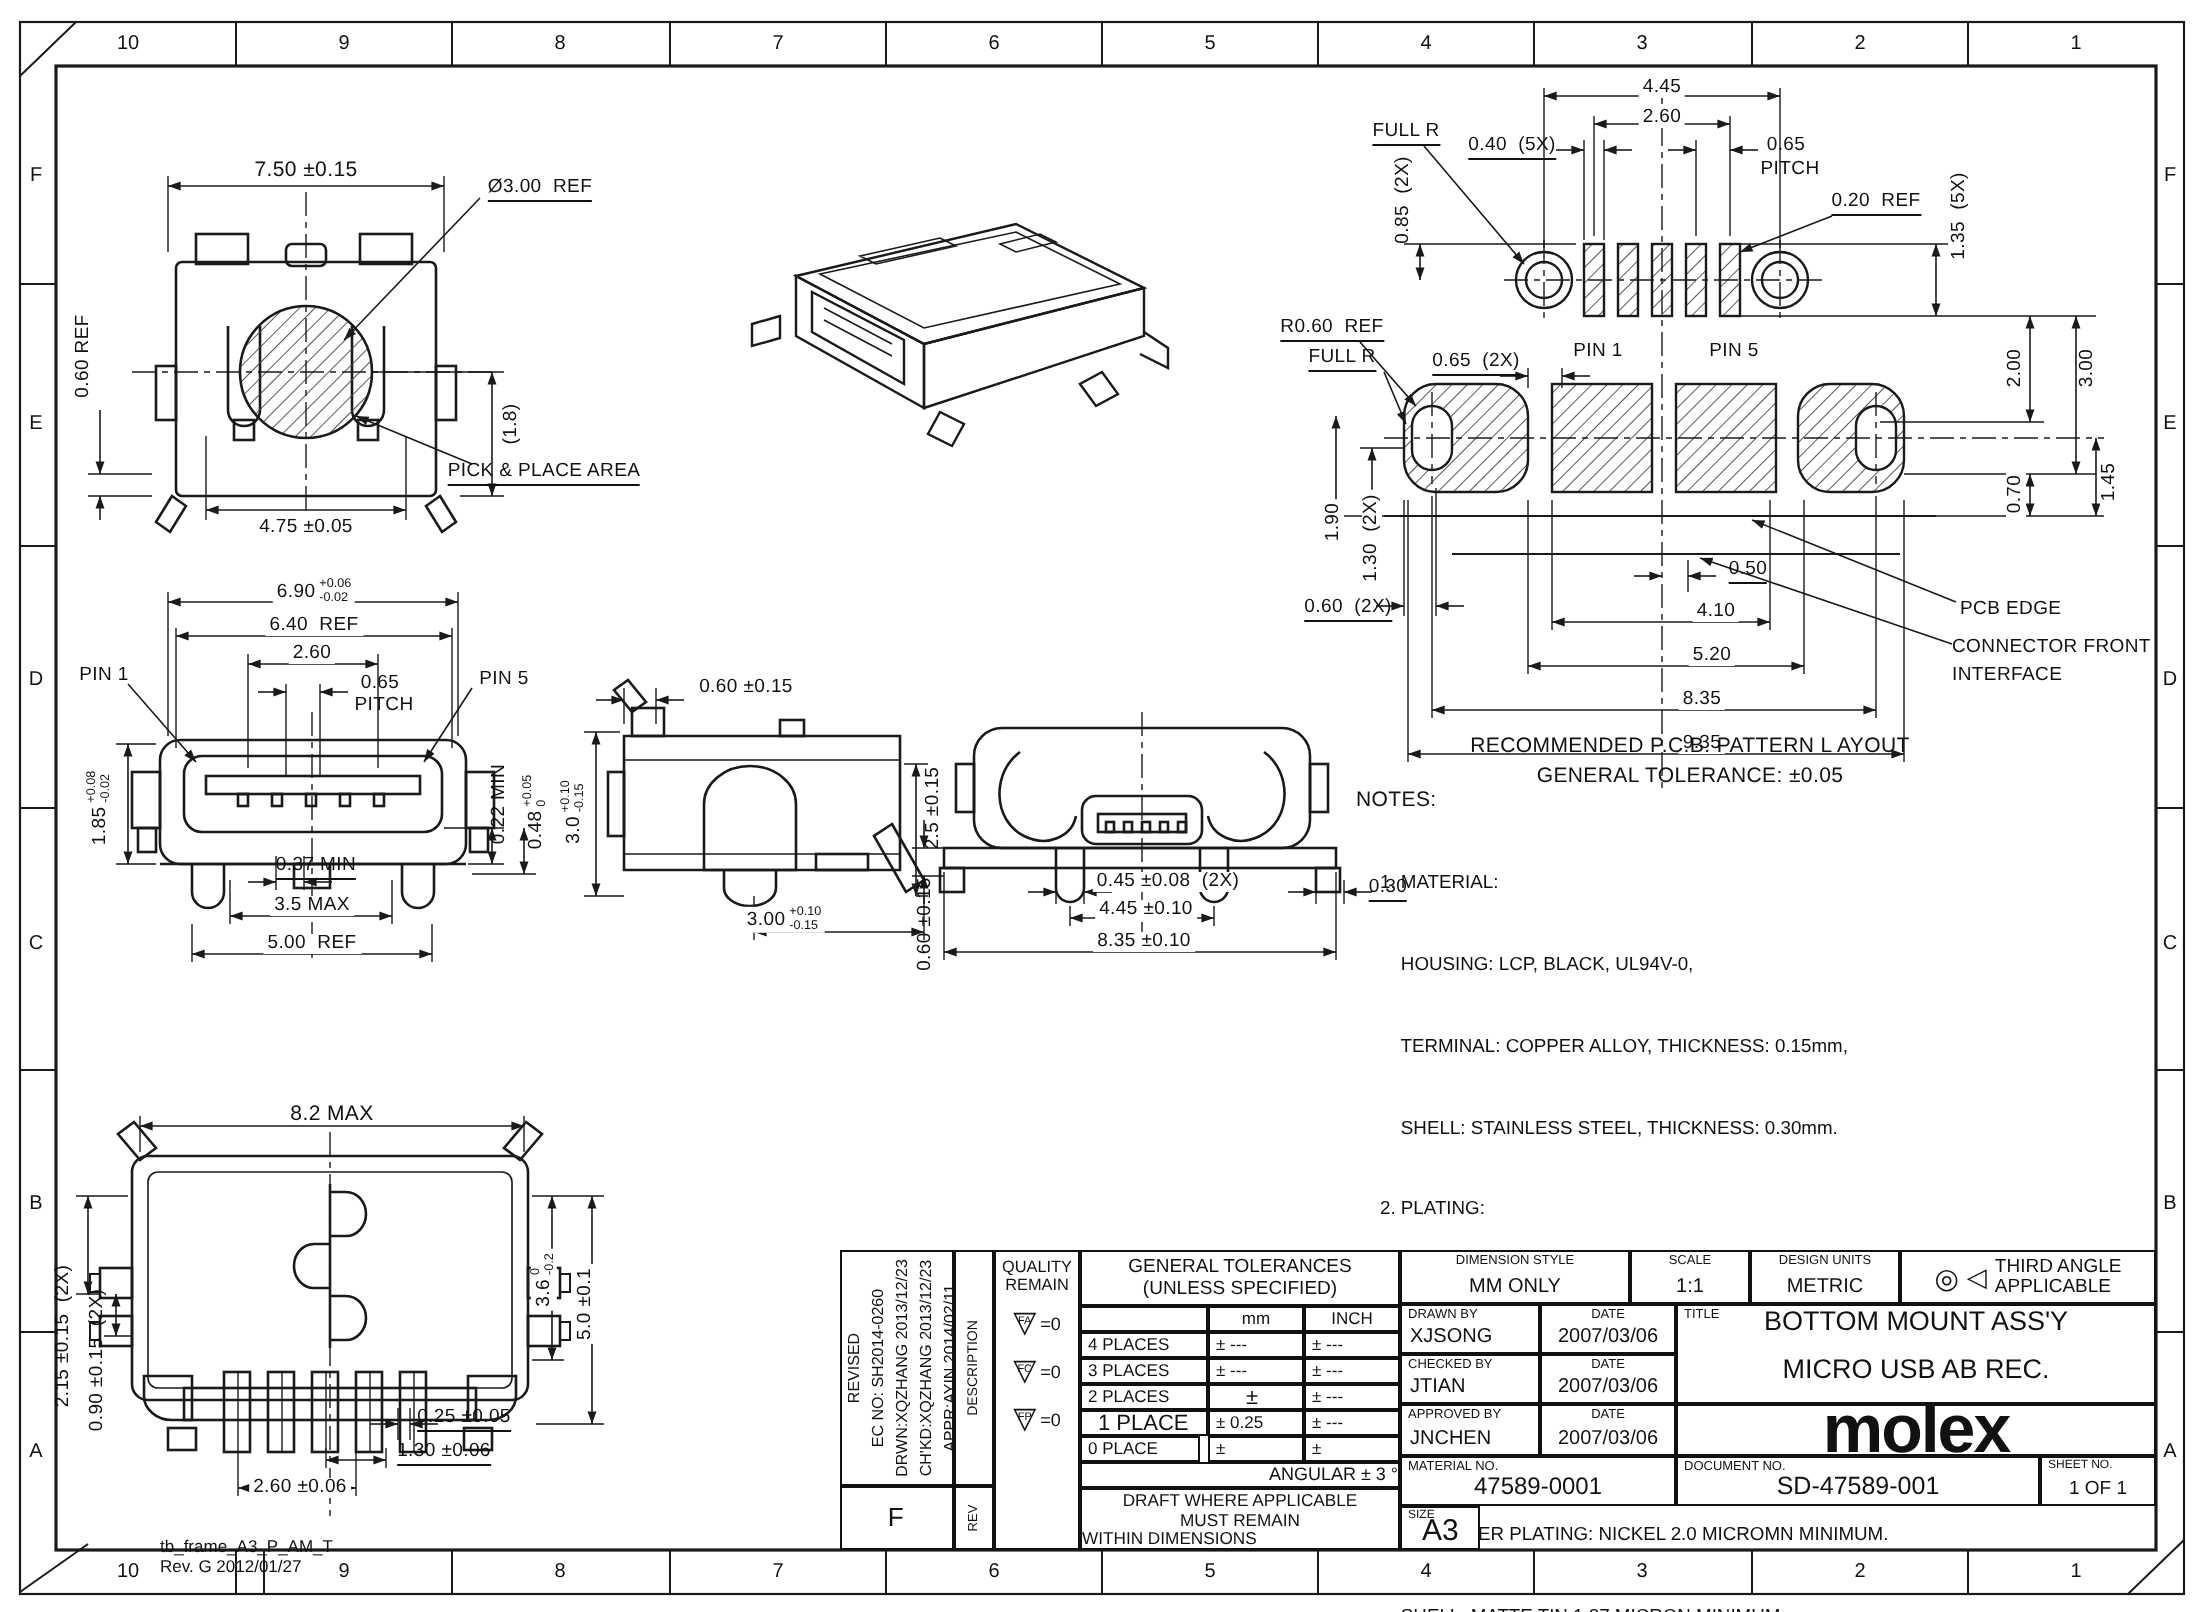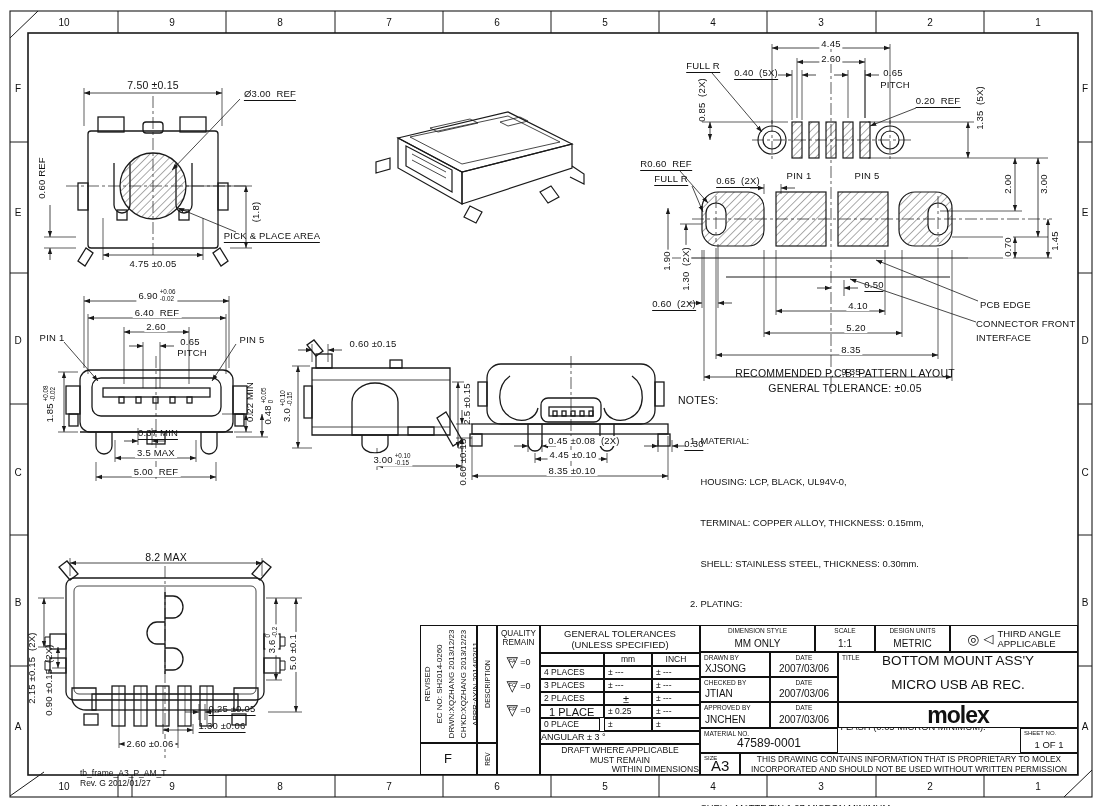--- a/index.html
+++ b/index.html
@@ -18,21 +18,21 @@
   .cell{position:absolute;border:1.2px solid #111;box-sizing:border-box;background:#fff;}
   .cl{position:absolute;top:1px;left:3px;font-size:6.5px;letter-spacing:0;}
   .clc{position:absolute;top:1px;left:0;right:0;text-align:center;font-size:6.5px;}
   .cv{position:absolute;left:0;right:0;bottom:2px;text-align:center;font-size:10px;}
   .cvl{position:absolute;left:4px;bottom:2px;font-size:10px;}
   .rvl{position:absolute;transform:translate(-50%,-50%) rotate(-90deg);font-size:8px;white-space:nowrap;}
   .notes{position:absolute;left:690px;top:407px;font-size:9.4px;line-height:13.6px;white-space:pre;}
   .flag{display:flex;align-items:center;gap:2px;font-size:9px;}
   .tri{position:relative;font-size:15px;line-height:14px;}
   .tri i{position:absolute;left:50%;top:40%;transform:translate(-50%,-50%);font-size:5.5px;font-style:normal;letter-spacing:0;}
-  .brand{font-weight:900;font-size:23px;letter-spacing:-1px;font-family:"Liberation Sans",sans-serif;}
+  .brand{font-weight:900;font-size:34px;letter-spacing:-1px;font-family:"Liberation Sans",sans-serif;}
 </style>
 </head>
 <body>
 
 <div id="sheet">
 
 <svg id="linework" width="1101" height="806" viewBox="0 0 1101 806">
 <defs>
 <marker id="ar" viewBox="0 0 10 8" markerWidth="9" markerHeight="7" refX="9" refY="4" orient="auto-start-reverse">
           <path d="M0,0.8 L9,4 L0,7.2 Z" fill="#1a1a1a"></path>
@@ -461,25 +461,25 @@
 <div class="cell" style="left:652px;top:679px;width:48px;height:13px;font-size:8.5px;padding-left:3px">± ---</div>
 <div class="cell" style="left:540px;top:692px;width:64px;height:13px;font-size:8.5px;padding-left:3px">2 PLACES</div>
 <div class="cell" style="left:604px;top:692px;width:48px;height:13px;font-size:11px;padding-left:18px">± 0.15</div>
 <div class="cell" style="left:652px;top:692px;width:48px;height:13px;font-size:8.5px;padding-left:3px">± ---</div>
 <div class="cell" style="left:540px;top:705px;width:64px;height:13px;font-size:11px;padding-left:8px">1 PLACE</div>
 <div class="cell" style="left:604px;top:705px;width:48px;height:13px;font-size:8.5px;padding-left:3px">± 0.25</div>
 <div class="cell" style="left:652px;top:705px;width:48px;height:13px;font-size:8.5px;padding-left:3px">± ---</div>
 <div class="cell" style="left:540px;top:718px;width:60px;height:13px;font-size:8.5px;padding-left:3px">0 PLACE</div>
 <div class="cell" style="left:604px;top:718px;width:48px;height:13px;font-size:8.5px;padding-left:3px">±</div>
 <div class="cell" style="left:652px;top:718px;width:48px;height:13px;font-size:8.5px;padding-left:3px">±</div>
-<div class="cell" style="left:540px;top:731px;width:160px;height:13px;text-align:left;font-size:9px">ANGULAR ± 3 °</div>
+<div class="cell" style="left:540px;top:731px;width:160px;height:13px;text-align:right;font-size:9px">ANGULAR ± 3 °</div>
 <div class="cell" style="left:540px;top:744px;width:160px;height:31px">
   <div style="text-align:center;font-size:8.6px;line-height:9.6px;margin-top:1px">DRAFT WHERE APPLICABLE</div>
   <div style="text-align:center;font-size:8.6px;line-height:9.6px">MUST REMAIN</div>
-  <div style="text-align:right;font-size:8.6px;line-height:9.6px">WITHIN DIMENSIONS</div>
+  <div style="text-align:left;font-size:8.6px;line-height:9.6px">WITHIN DIMENSIONS</div>
 </div>
 
 <div class="cell" style="left:700px;top:625px;width:115px;height:27px">
   <div class="clc">DIMENSION STYLE</div>
   <div class="cv">MM ONLY</div>
 </div>
 <div class="cell" style="left:815px;top:625px;width:60px;height:27px">
   <div class="clc">SCALE</div>
   <div class="cv">1:1</div>
 </div>
@@ -524,26 +524,26 @@
   <div style="text-align:center;font-size:13.5px">BOTTOM MOUNT ASS'Y</div>
   <div style="text-align:center;font-size:13.5px;margin-top:9px">MICRO USB AB REC.</div>
 </div>
 <div class="cell" style="left:838px;top:702px;width:240px;height:26px;display:flex;align-items:center;justify-content:center">
   <span class="brand">molex</span>
 </div>
 <div class="cell" style="left:700px;top:728px;width:138px;height:25px">
   <div class="cl">MATERIAL NO.</div>
   <div class="cv" style="font-size:12px">47589-0001</div>
 </div>
+<div class="cell" style="left:838px;top:728px;width:182px;height:25px">
+  <div class="cl">DOCUMENT NO.</div>
+  <div class="cv" style="font-size:12.5px">SD-47589-001</div>
+</div>
 <div class="cell" style="left:1020px;top:728px;width:58px;height:25px">
   <div class="cl" style="font-size:6px">SHEET NO.</div>
   <div class="cv" style="font-size:9.5px">1 OF 1</div>
 </div>
 <div class="cell" style="left:700px;top:753px;width:40px;height:22px">
   <div class="cl" style="font-size:6px">SIZE</div>
   <div style="position:absolute;left:10px;bottom:0;font-size:15px">A3</div>
 </div>
-<div class="cell" style="left:740px;top:753px;width:338px;height:22px">
-  <div style="text-align:center;font-size:8.3px;line-height:9.6px;margin-top:1px">THIS DRAWING CONTAINS INFORMATION THAT IS PROPRIETARY TO MOLEX</div>
-  <div style="text-align:center;font-size:8.3px;line-height:9.6px">INCORPORATED AND SHOULD NOT BE USED WITHOUT WRITTEN PERMISSION</div>
-</div>
 
 </div>
 
 </body></html>

